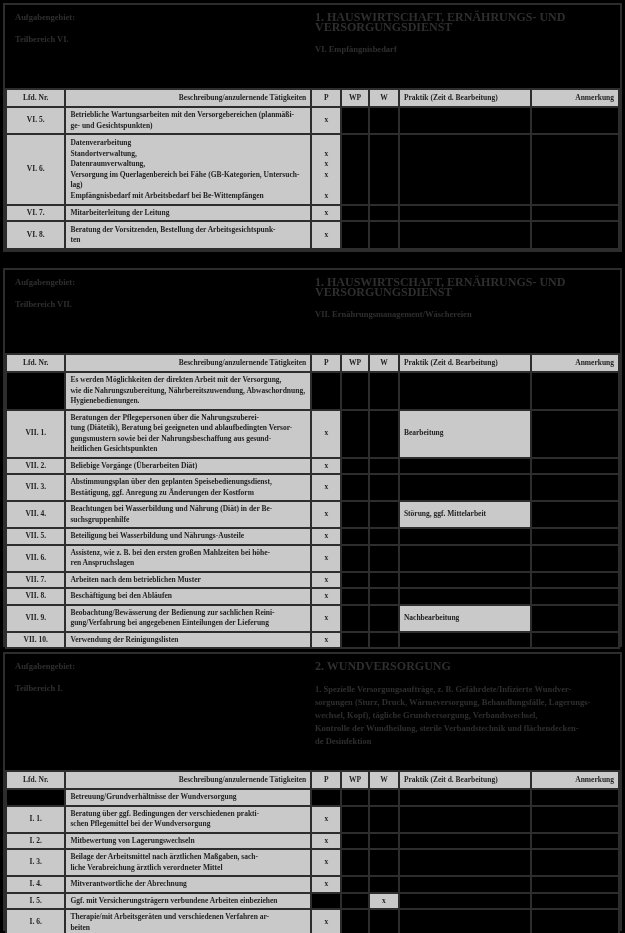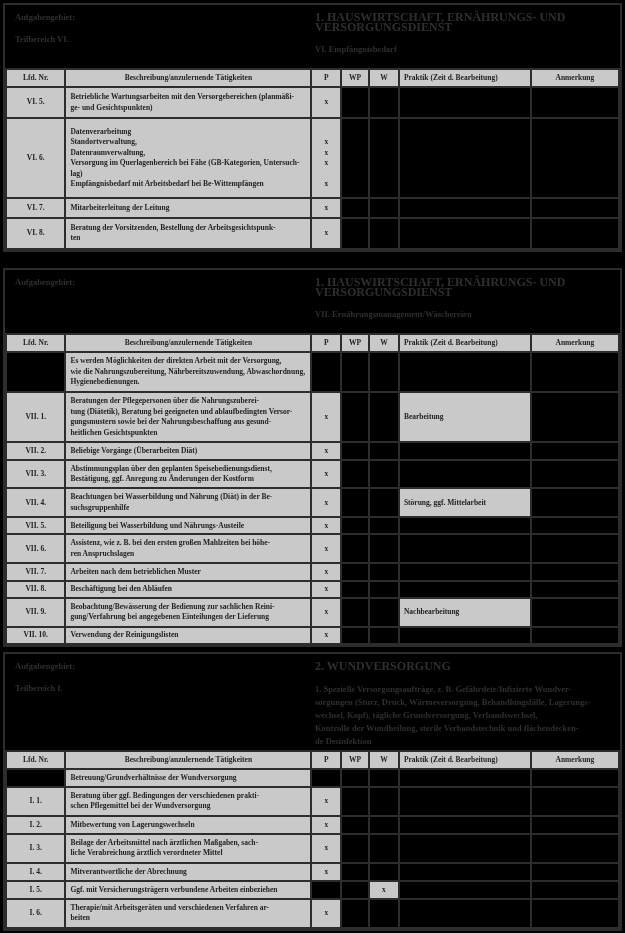--- a/index.html
+++ b/index.html
@@ -14,35 +14,35 @@
   }
   .sec-1{height:249px;}
   .sec-2{height:379px;margin-top:16px;}
   .sec-3{height:279px;margin-top:5px;}
   .meta{flex:none;display:flex;align-items:flex-start;padding:7px 10px 2px 10px;color:#2f2f2f;}
   .meta-left{width:300px;flex:none;}
   .meta-right{flex:1;}
   .m-line{font-size:8.5px;line-height:10px;margin-bottom:12px;white-space:pre-line;}
   .m-heading{font-size:12px;line-height:10px;margin-bottom:12px;}
   .m-paragraph{font-size:8.5px;line-height:13px;white-space:pre-line;}
-  .table-wrap{flex:1;min-height:0;}
+  .table-wrap{flex:1;min-height:0;margin-top:20px;}
   table{width:100%;height:100%;border-collapse:collapse;table-layout:fixed;}
   th,td{
     border:2px solid #2d2d2d;padding:2px 4px;box-sizing:border-box;
     font-size:7.5px;line-height:10.5px;color:#222;
     vertical-align:middle;white-space:pre-line;overflow:hidden;
     font-weight:bold;
   }
   th{background:#c9c9c9;height:18px;text-align:center;}
-  th.c-desc{text-align:center;}
+  th.c-desc{text-align:right;}
   td{background:#000;}
   td.filled{background:#c9c9c9;}
   .c-nr,.c-p,.c-wp,.c-w{text-align:center;}
   .c-prak{text-align:left;}
-  .c-anm{text-align:center;}
+  .c-anm{text-align:right;}
 </style>
 </head>
 <body>
 
 <div class="page">
 
   <div class="section sec-1">
     <div class="meta">
       <div class="meta-left">
         <div class="m-line">Aufgabengebiet:</div>
@@ -126,20 +126,21 @@
             </tr>
           </tbody>
         </table>
     </div>
   </div>
 
   <div class="section sec-2">
     <div class="meta">
       <div class="meta-left">
         <div class="m-line">Aufgabengebiet:</div>
+        <div class="m-line">Teilbereich VII.</div>
       </div>
       <div class="meta-right">
         <div class="m-heading">1. HAUSWIRTSCHAFT, ERNÄHRUNGS- UND VERSORGUNGSDIENST</div>
         <div class="m-line">VII. Ernährungsmanagement/Wäschereien</div>
       </div>
     </div>
     <div class="table-wrap">
       <table>
           <colgroup>
             <col style="width: 9.7%;">

